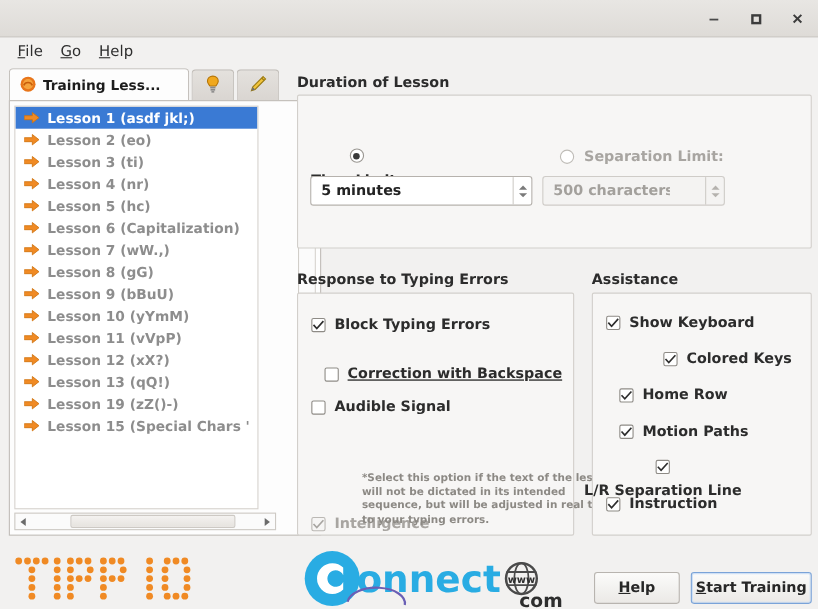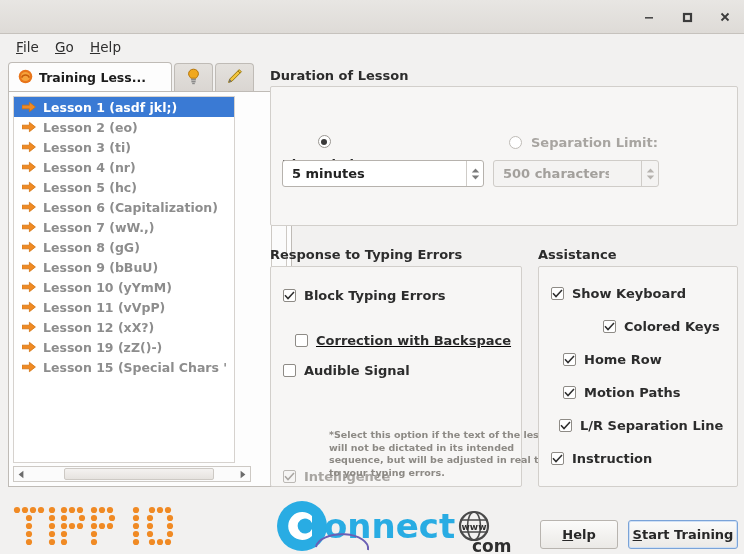--- a/index.html
+++ b/index.html
@@ -317,20 +317,26 @@
         <div class="row">
           <span class="arrow"><svg width="14" height="12" viewBox="0 0 14 12">
                 <path d="M0 4.2 H7.4 V1.3 L13.4 6 L7.4 10.7 V7.8 H0 Z" fill="#f08a24" stroke="#d2740f" stroke-width=".8"></path>
               </svg></span>
           <span>Lesson 12 (xX?)</span>
         </div>
         <div class="row">
           <span class="arrow"><svg width="14" height="12" viewBox="0 0 14 12">
                 <path d="M0 4.2 H7.4 V1.3 L13.4 6 L7.4 10.7 V7.8 H0 Z" fill="#f08a24" stroke="#d2740f" stroke-width=".8"></path>
               </svg></span>
+          <span>Lesson 13 (qQ!)</span>
+        </div>
+        <div class="row">
+          <span class="arrow"><svg width="14" height="12" viewBox="0 0 14 12">
+                <path d="M0 4.2 H7.4 V1.3 L13.4 6 L7.4 10.7 V7.8 H0 Z" fill="#f08a24" stroke="#d2740f" stroke-width=".8"></path>
+              </svg></span>
           <span>Lesson 19 (zZ()-)</span>
         </div>
         <div class="row">
           <span class="arrow"><svg width="14" height="12" viewBox="0 0 14 12">
                 <path d="M0 4.2 H7.4 V1.3 L13.4 6 L7.4 10.7 V7.8 H0 Z" fill="#f08a24" stroke="#d2740f" stroke-width=".8"></path>
               </svg></span>
           <span>Lesson 15 (Special Chars '</span>
         </div>
       </div>
 
@@ -462,21 +468,21 @@
     <span class="ctl-label">Home Row</span>
   </div>
   <div class="checkrow" style="left:563px; top:385px;">
     <span class="chk">
       <svg width="11" height="9" viewBox="0 0 11 9">
           <path d="M1 4.3 L4 7.6 L10 0.9" stroke="#2e2e2e" stroke-width="1.5" fill="none"></path>
         </svg>
     </span>
     <span class="ctl-label">Motion Paths</span>
   </div>
-  <div class="checkrow" style="left:559px; top:418px;">
+  <div class="checkrow" style="left:531px; top:418px;flex-direction:column;">
     <span class="chk">
       <svg width="11" height="9" viewBox="0 0 11 9">
           <path d="M1 4.3 L4 7.6 L10 0.9" stroke="#2e2e2e" stroke-width="1.5" fill="none"></path>
         </svg>
     </span>
     <span class="ctl-label">L/R Separation Line</span>
   </div>
   <div class="checkrow" style="left:551px; top:451px;">
     <span class="chk">
       <svg width="11" height="9" viewBox="0 0 11 9">

